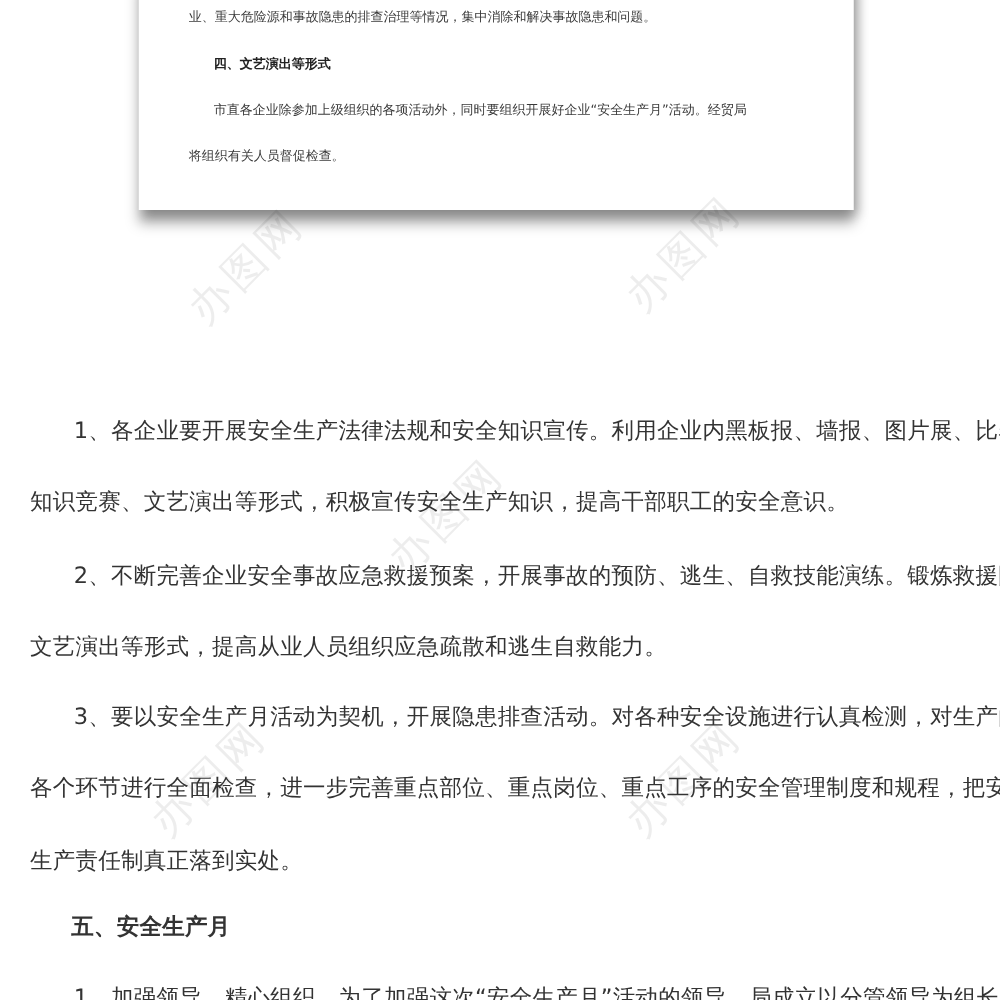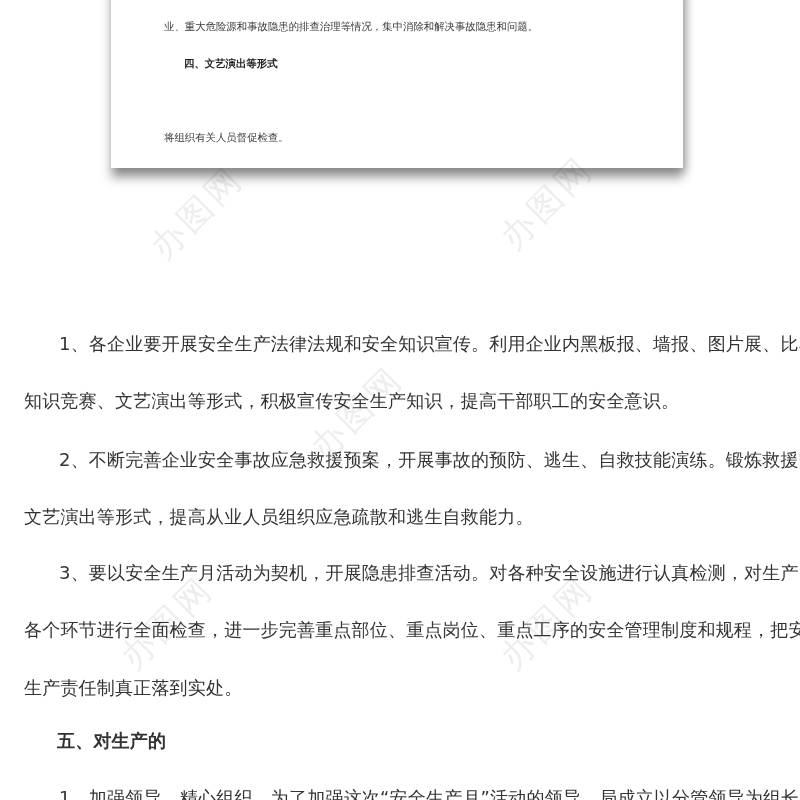--- a/index.html
+++ b/index.html
@@ -8,21 +8,21 @@
       background: #ffffff;
       font-family: "DejaVu Sans", "Liberation Sans", sans-serif;
       color: #333333;
     }
     .card {
       position: absolute; left: 111px; top: -20px; width: 572px; height: 188px;
       background: #ffffff;
       box-shadow: 0 10px 10px rgba(0,0,0,0.35), 4px 4px 8px rgba(0,0,0,0.2);
     }
     .card p {
-      position: absolute; margin: 16px; font-size: 10.4px; color: #3a3a3a; white-space: nowrap;
+      position: absolute; margin: 3px; font-size: 10.4px; color: #3a3a3a; white-space: nowrap;
     }
     .card .c1 { left: 37px; top: 24px; }
     .card .c2 { left: 57px; top: 61px; font-weight: bold; color: #222; }
     .card .c3 { left: 57px; top: 98px; }
     .card .c4 { left: 37px; top: 135px; }
 
     .watermark {
       position: absolute; font-size: 34px; color: rgba(0,0,0,0.07);
       transform: rotate(-45deg); white-space: nowrap; pointer-events: none;
       letter-spacing: 4px; font-weight: 200;
@@ -33,32 +33,33 @@
       letter-spacing: 0.2px;
     }
     .h5 { position: absolute; left: 57px; top: 729px; font-size: 18px; font-weight: bold; color: #222; margin: 0; }
   </style>
 </head>
 <body>
 
 <div class="card">
   <p class="c1">业、重大危险源和事故隐患的排查治理等情况，集中消除和解决事故隐患和问题。</p>
   <p class="c2">四、文艺演出等形式</p>
+  <p class="c3">市直各企业除参加上级组织的各项活动外，同时要组织开展好企业“安全生产月”活动。经贸局</p>
   <p class="c4">将组织有关人员督促检查。</p>
 </div>
 
 <div class="watermark" style="left:140px; top:190px;">办图网</div>
 <div class="watermark" style="left:490px; top:180px;">办图网</div>
 <div class="watermark" style="left:300px; top:390px;">办图网</div>
 <div class="watermark" style="left:110px; top:600px;">办图网</div>
 <div class="watermark" style="left:490px; top:600px;">办图网</div>
 
 <div class="body-text">
   <p style="left:59px; top:332px;">1、各企业要开展安全生产法律法规和安全知识宣传。利用企业内黑板报、墙报、图片展、比赛、</p>
   <p style="left:24px; top:389px;">知识竞赛、文艺演出等形式，积极宣传安全生产知识，提高干部职工的安全意识。</p>
   <p style="left:59px; top:448px;">2、不断完善企业安全事故应急救援预案，开展事故的预防、逃生、自救技能演练。锻炼救援队</p>
   <p style="left:24px; top:505px;">文艺演出等形式，提高从业人员组织应急疏散和逃生自救能力。</p>
   <p style="left:59px; top:561px;">3、要以安全生产月活动为契机，开展隐患排查活动。对各种安全设施进行认真检测，对生产的</p>
   <p style="left:24px; top:618px;">各个环节进行全面检查，进一步完善重点部位、重点岗位、重点工序的安全管理制度和规程，把安全</p>
   <p style="left:24px; top:676px;">生产责任制真正落到实处。</p>
-  <p class="h5">五、对生产的</p>
+  <p class="h5">五、安全生产月</p>
   <p style="left:59px; top:786px;">1、加强领导，精心组织。为了加强这次“安全生产月”活动的领导，局成立以分管领导为组长，</p>
 </div>
 
 </body></html>

